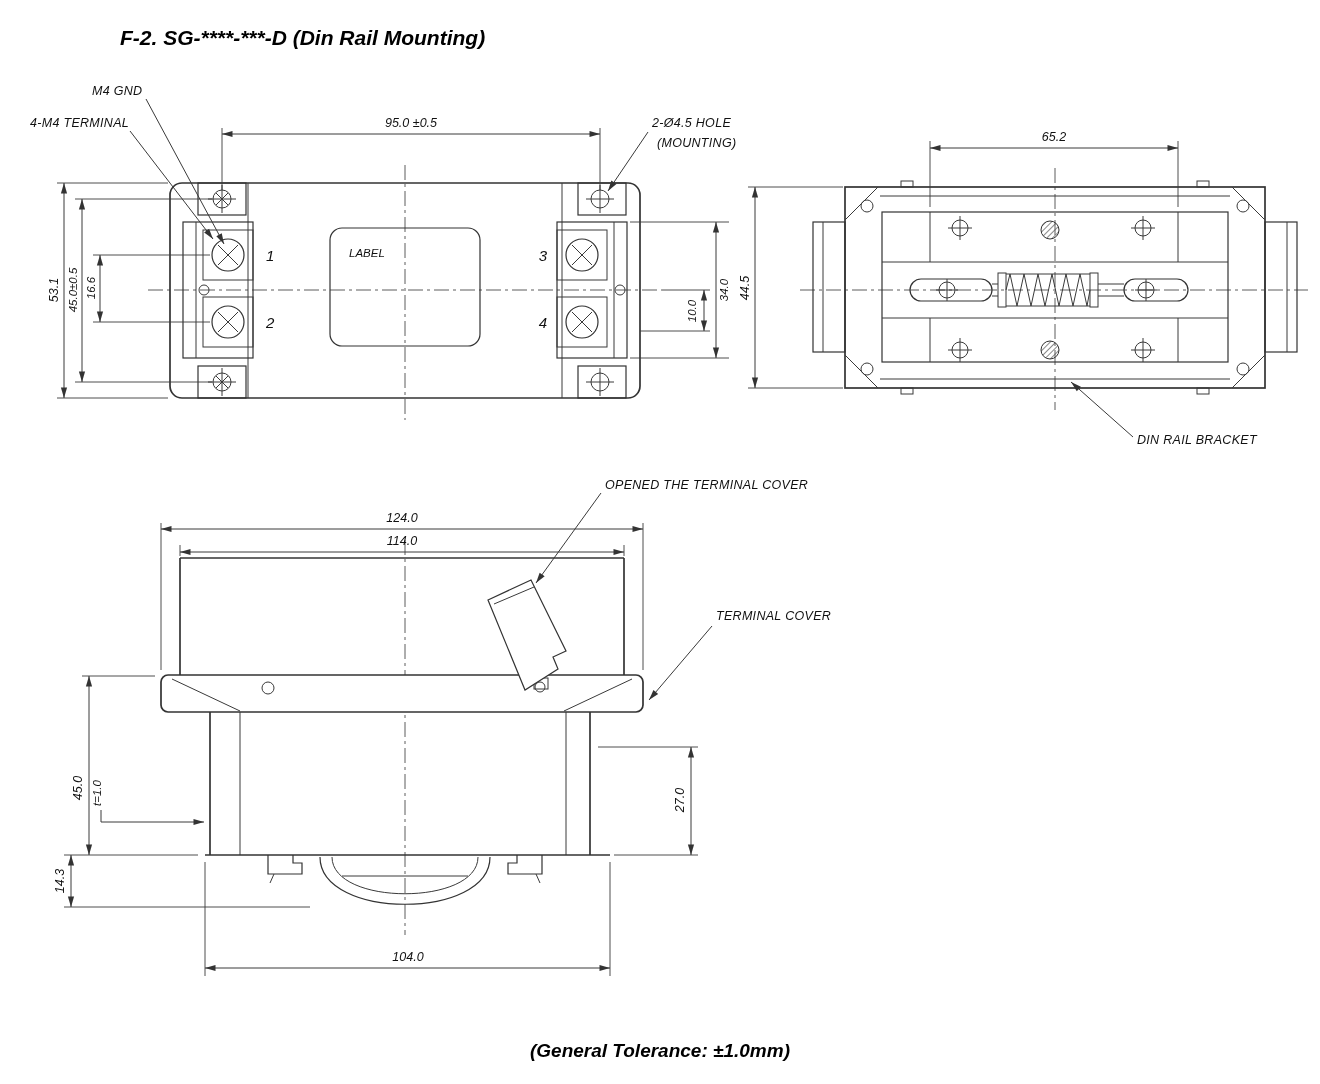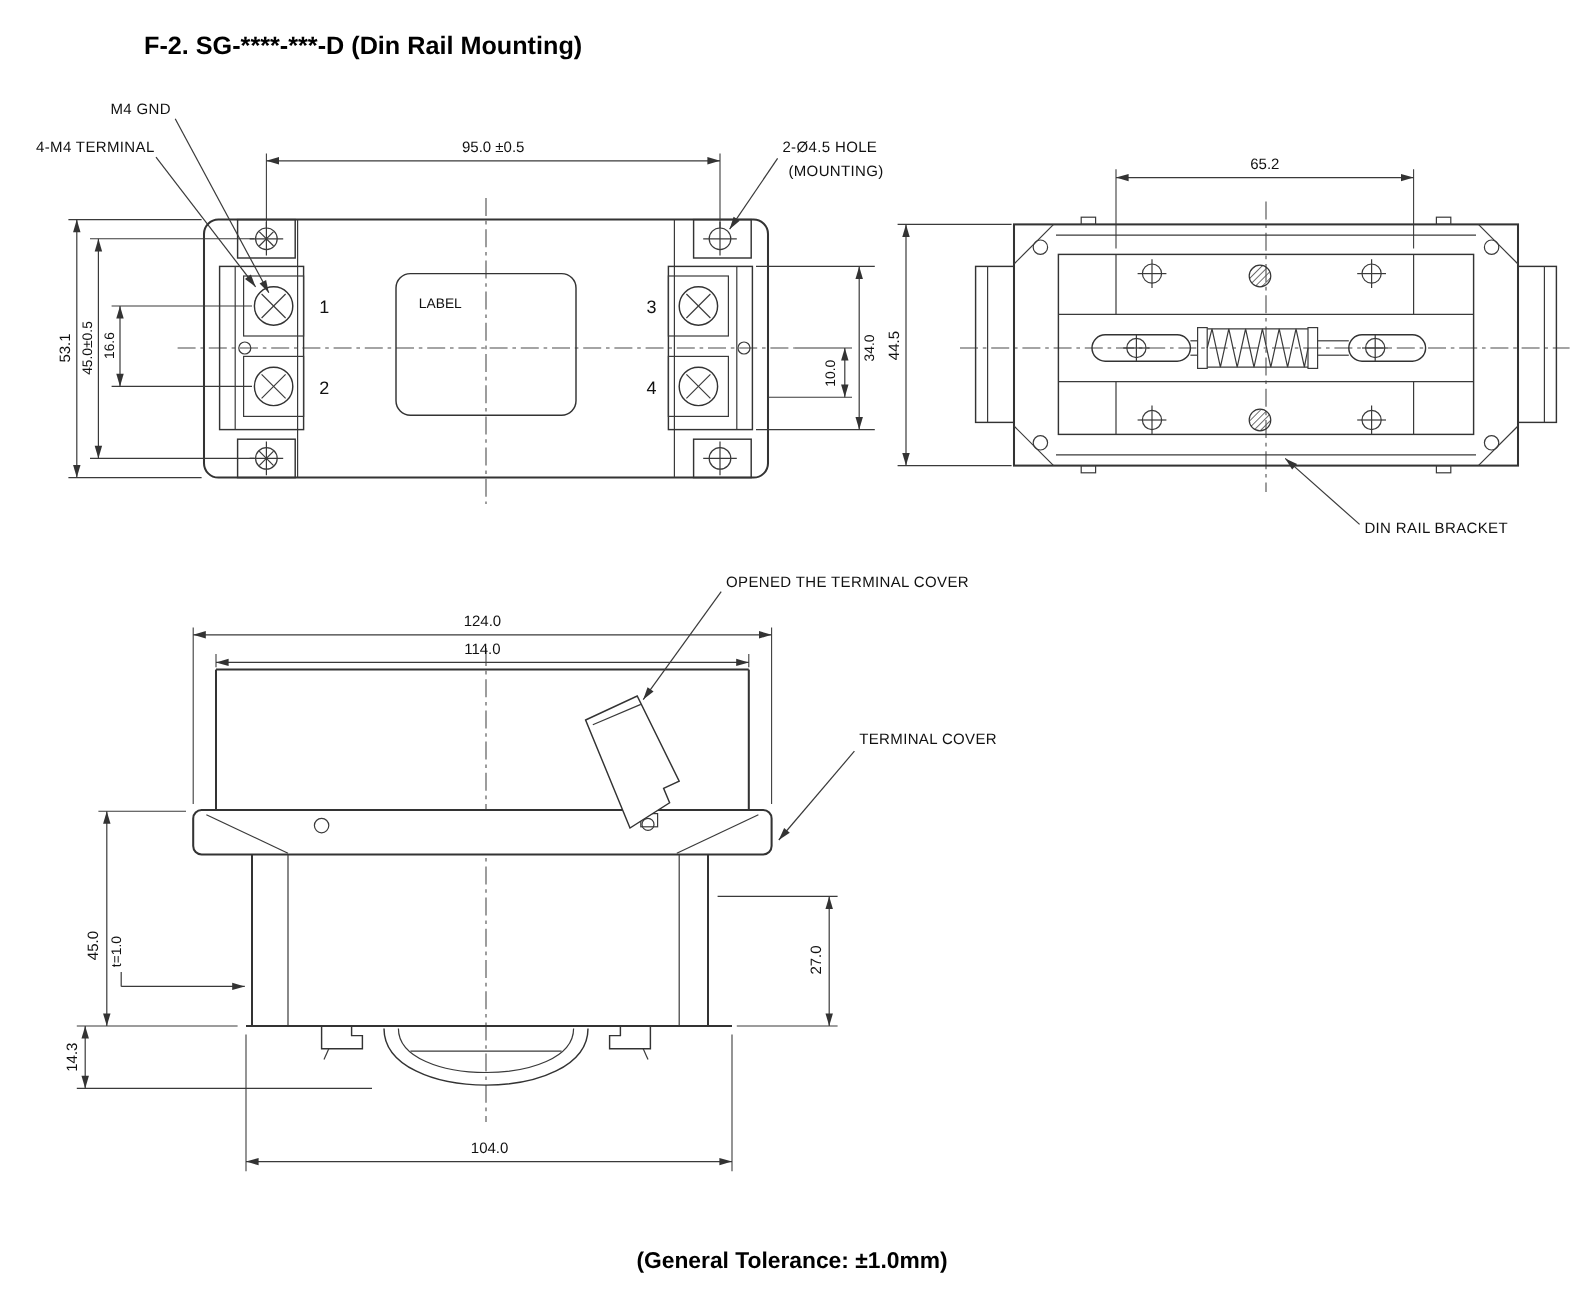--- a/index.html
+++ b/index.html
@@ -1,16 +1,16 @@
 <!DOCTYPE html>
 <html><head>
 <meta charset="utf-8">
 <style>
   html,body{margin:0;padding:0;background:#fff;}
-  .canvas{position:relative;width:1320px;height:1084px;background:#fff;overflow:hidden;}
+  .canvas{position:relative;width:1320px;height:1084px;background:#fff;overflow:hidden;font-style:italic;}
   svg{display:block;}
   svg text{font-family:"Liberation Sans","DejaVu Sans",sans-serif;fill:#111;}
   .ln{fill:none;stroke:#333;stroke-width:1.7;}
   .med{fill:none;stroke:#333;stroke-width:1.2;}
   .thin{fill:none;stroke:#3a3a3a;stroke-width:1;}
   .dim{fill:none;stroke:#3a3a3a;stroke-width:1;}
   .ext{fill:none;stroke:#3a3a3a;stroke-width:0.9;}
   .cl{fill:none;stroke:#4a4a4a;stroke-width:0.9;stroke-dasharray:15 4 3 4;}
   .dtxt{font-size:12.5px;}
   .sm{font-size:11.5px;}

